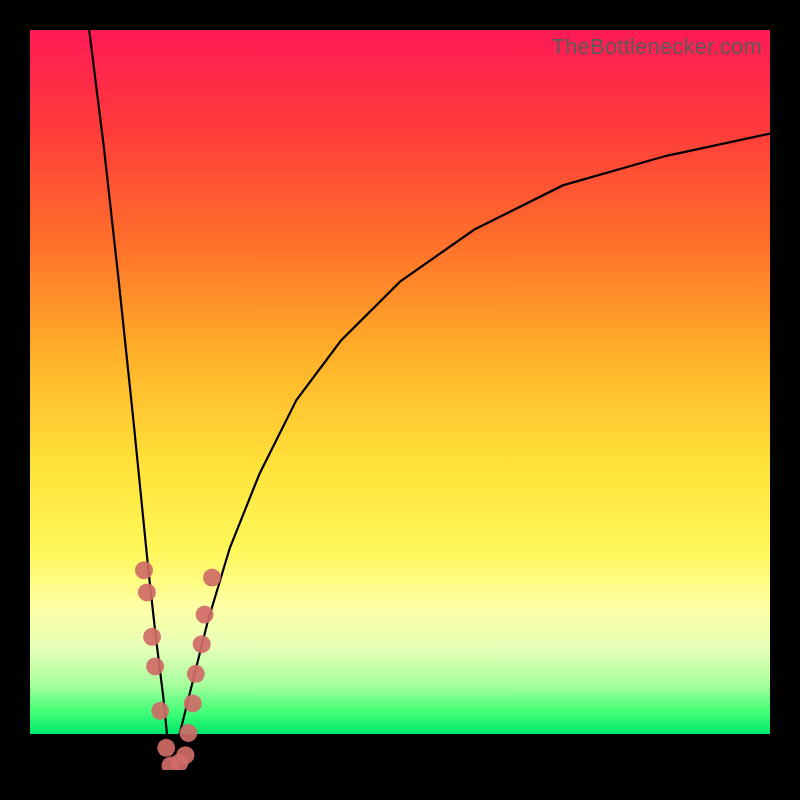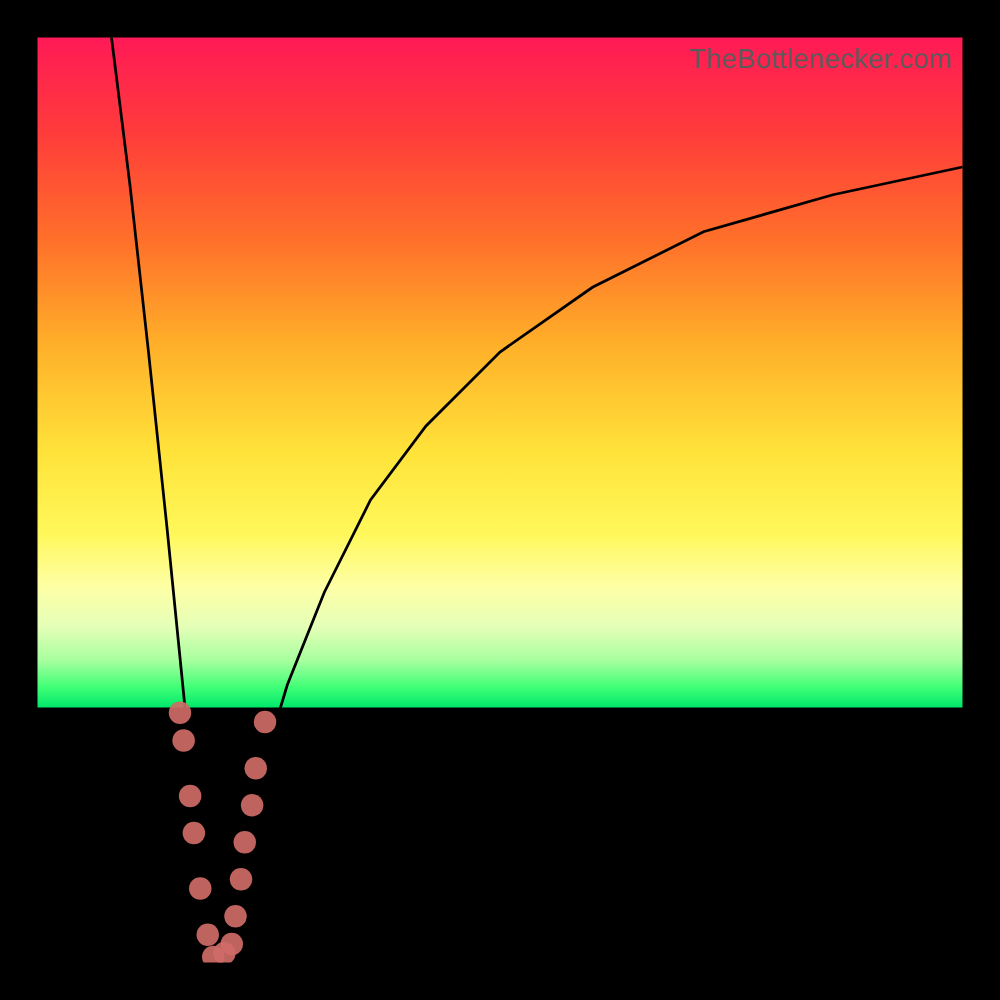--- a/index.html
+++ b/index.html
@@ -14,21 +14,21 @@
     position: relative;
     width: 800px;
     height: 800px;
     background: #000;
   }
   .plot-area {
     position: absolute;
     left: 30px;
     top: 30px;
     width: 740px;
-    height: 536px;
+    height: 704px;
     
   }
   .watermark {
     position: absolute;
     top: 4px;
     right: 8px;
     color: #5b5b5b;
     font-size: 22px;
     font-weight: 400;
     letter-spacing: 0.2px;

